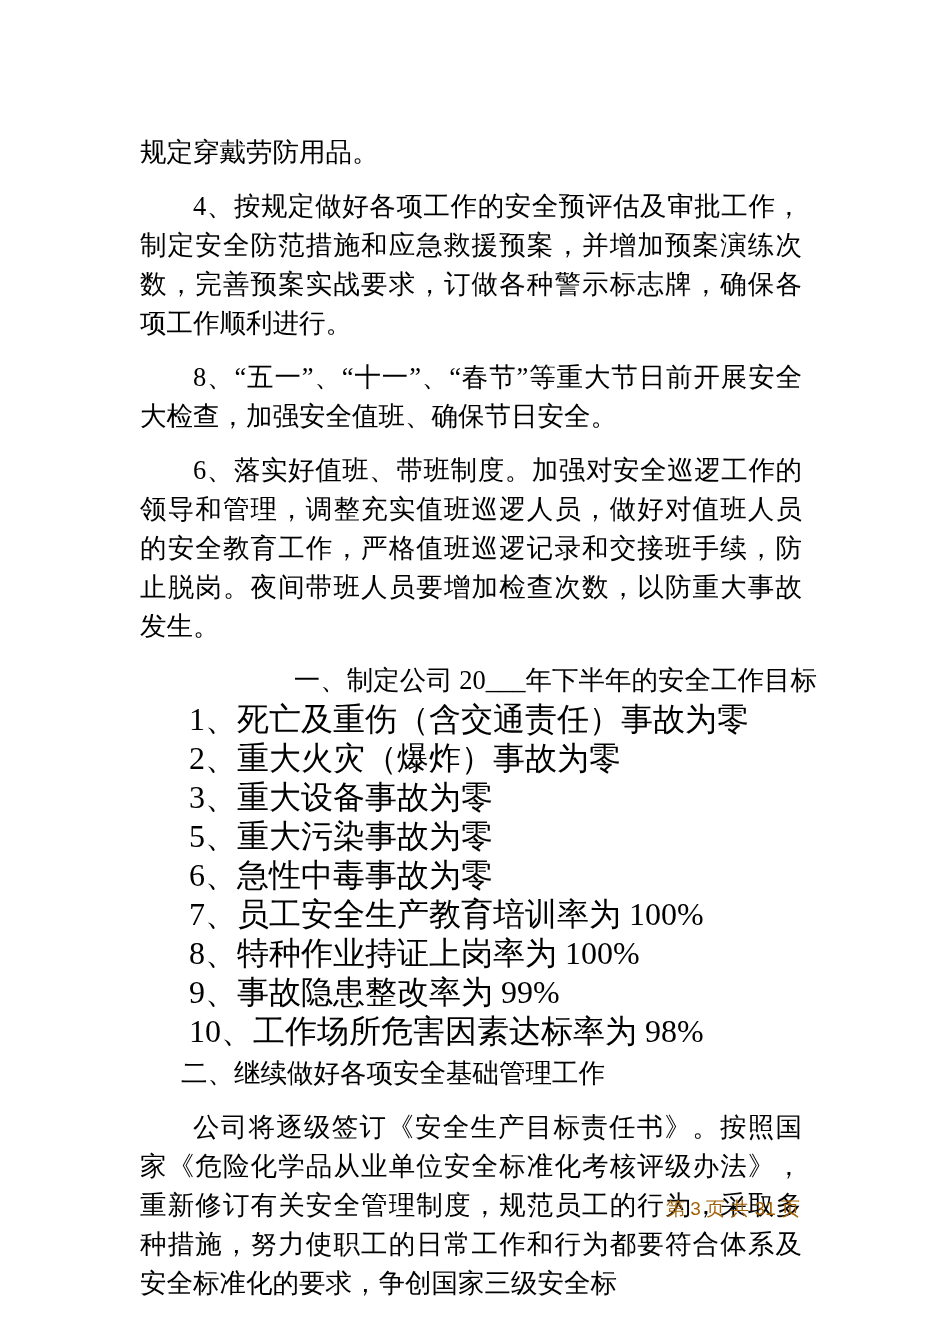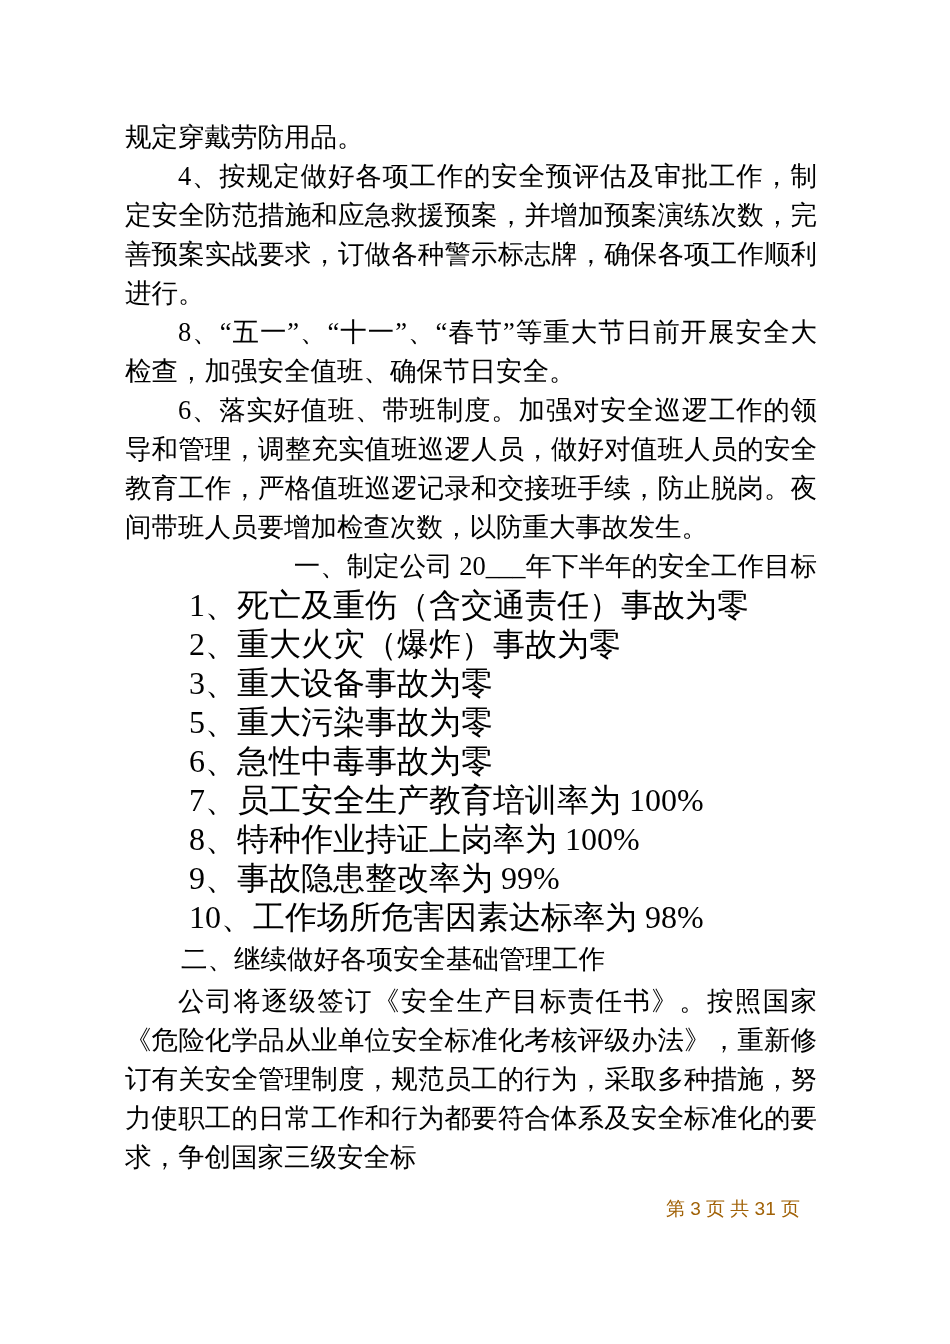--- a/index.html
+++ b/index.html
@@ -20,21 +20,21 @@
 
   .content {
     position: absolute;
     left: 125px;
     top: 118px;
     width: 692px;
   }
 
   
   .para {
-    margin: 0;
+    margin: 15px;
     font-size: 26.5px;
     line-height: 39px;
     text-align: justify;
     text-justify: inter-character;
     letter-spacing: 0px;
     word-break: break-all;
     text-indent: 0;
   }
 
   

